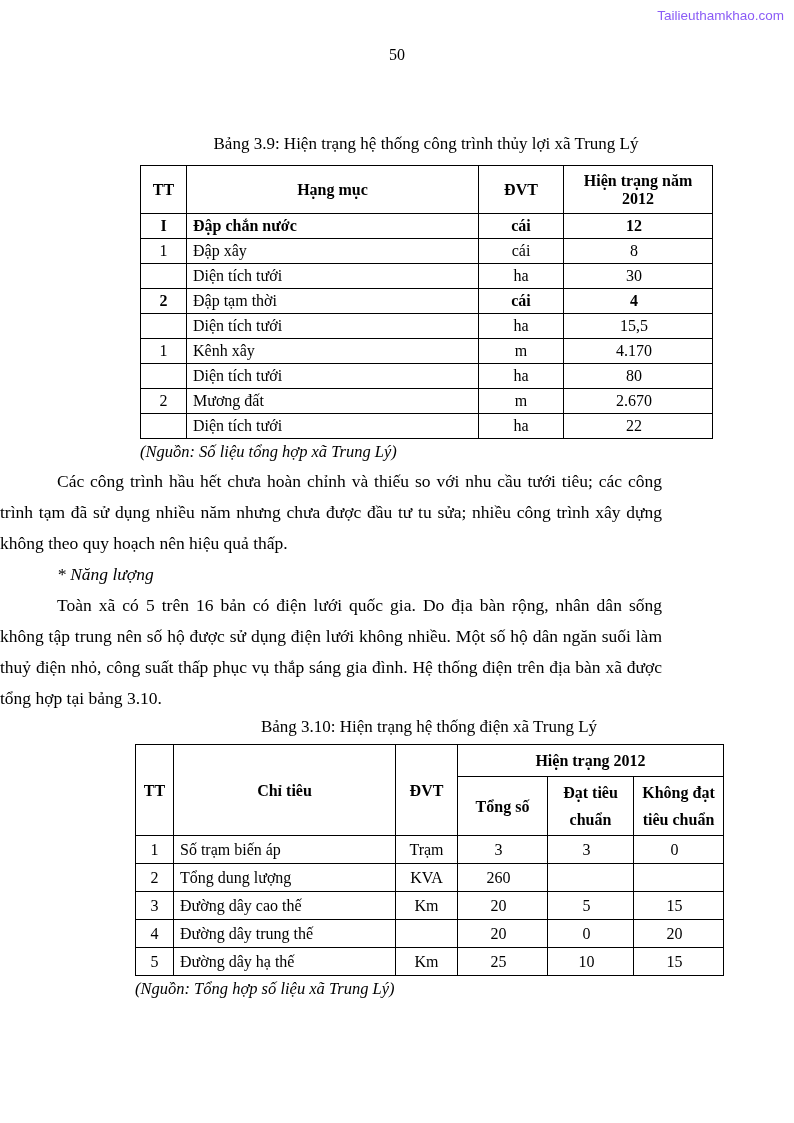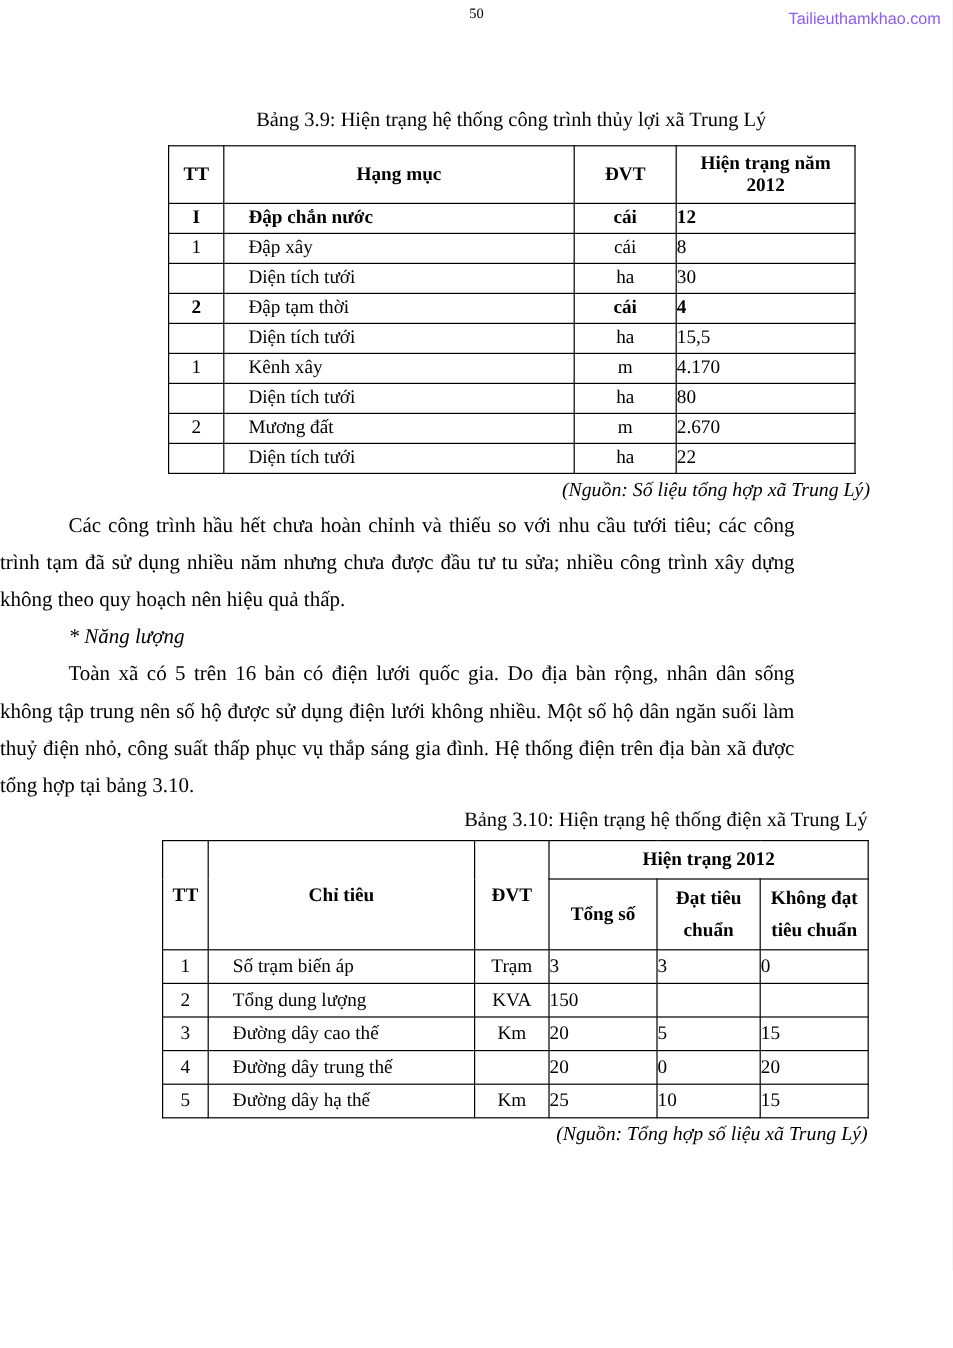--- a/index.html
+++ b/index.html
@@ -13,32 +13,33 @@
     color:#000;
     overflow:hidden;
   }
   .watermark {
     position:absolute; top:8px; right:10px;
     font-family:"Liberation Sans","DejaVu Sans",sans-serif;
     font-size:13.5px; color:#8b5cf6;
     text-shadow:0 1px 0 #ffffff;
   }
   .pagenum {
+    padding-top:44px;
     text-align:center;
-    font-size:12px; line-height:22px;
+    font-size:16px; line-height:22px;
   }
   .tbl-section1 { margin-left:140px; width:572px; }
   .tbl-section2 { margin-left:135px; width:588px; }
   .tbl-title {
     text-align:center;
     font-weight:normal;
     font-size:17px; line-height:22px;
   }
   .t1-title { margin-top:67px; }
-  .t2-title { margin-top:2px;text-align:right; }
+  .t2-title { margin-top:2px; }
   table {
     border-collapse:collapse;
     table-layout:fixed;
     width:100%;
     font-size:16px;
   }
   .t1 { margin-top:10px; }
   .t2 { margin-top:6px; }
   th, td {
     border:1px solid #000;
@@ -46,25 +47,24 @@
     overflow:hidden;
   }
   th { font-weight:bold; text-align:center; padding:2px 4px; }
   .t1 thead tr { height:48px; }
   .t1 tbody tr { height:25px; }
   .t2 .h-group { height:26px; }
   .t2 .h-sub { height:58px; }
   .t2 thead th { line-height:27px; }
   .t2 tbody tr { height:28px; }
   td.al-c { text-align:center; }
-  td.al-l { text-align:left; padding-left:20px; }
-  td.al-r { text-align:left; padding-right:8px; }
+  td.al-l { text-align:left; padding-left:6px; }
+  td.al-r { text-align:center; padding-right:8px; }
   td.b { font-weight:bold; }
   .source {
-    text-align:right;
     font-style:italic;
     font-size:16.5px;
     line-height:22px;
     margin-top:2px;
   }
   .src1 { margin-left:140px; width:585px; }
   .src2 { margin-left:135px; width:588px; }
   .text-col {
     width:662px;
     font-size:17.5px;
@@ -197,21 +197,21 @@
             <td class="al-l">Số trạm biến áp</td>
             <td class="al-c">Trạm</td>
             <td class="al-r">3</td>
             <td class="al-r">3</td>
             <td class="al-r">0</td>
           </tr>
           <tr>
             <td class="al-c">2</td>
             <td class="al-l">Tổng dung lượng</td>
             <td class="al-c">KVA</td>
-            <td class="al-r">150</td>
+            <td class="al-r">260</td>
             <td class="al-r"></td>
             <td class="al-r"></td>
           </tr>
           <tr>
             <td class="al-c">3</td>
             <td class="al-l">Đường dây cao thế</td>
             <td class="al-c">Km</td>
             <td class="al-r">20</td>
             <td class="al-r">5</td>
             <td class="al-r">15</td>

